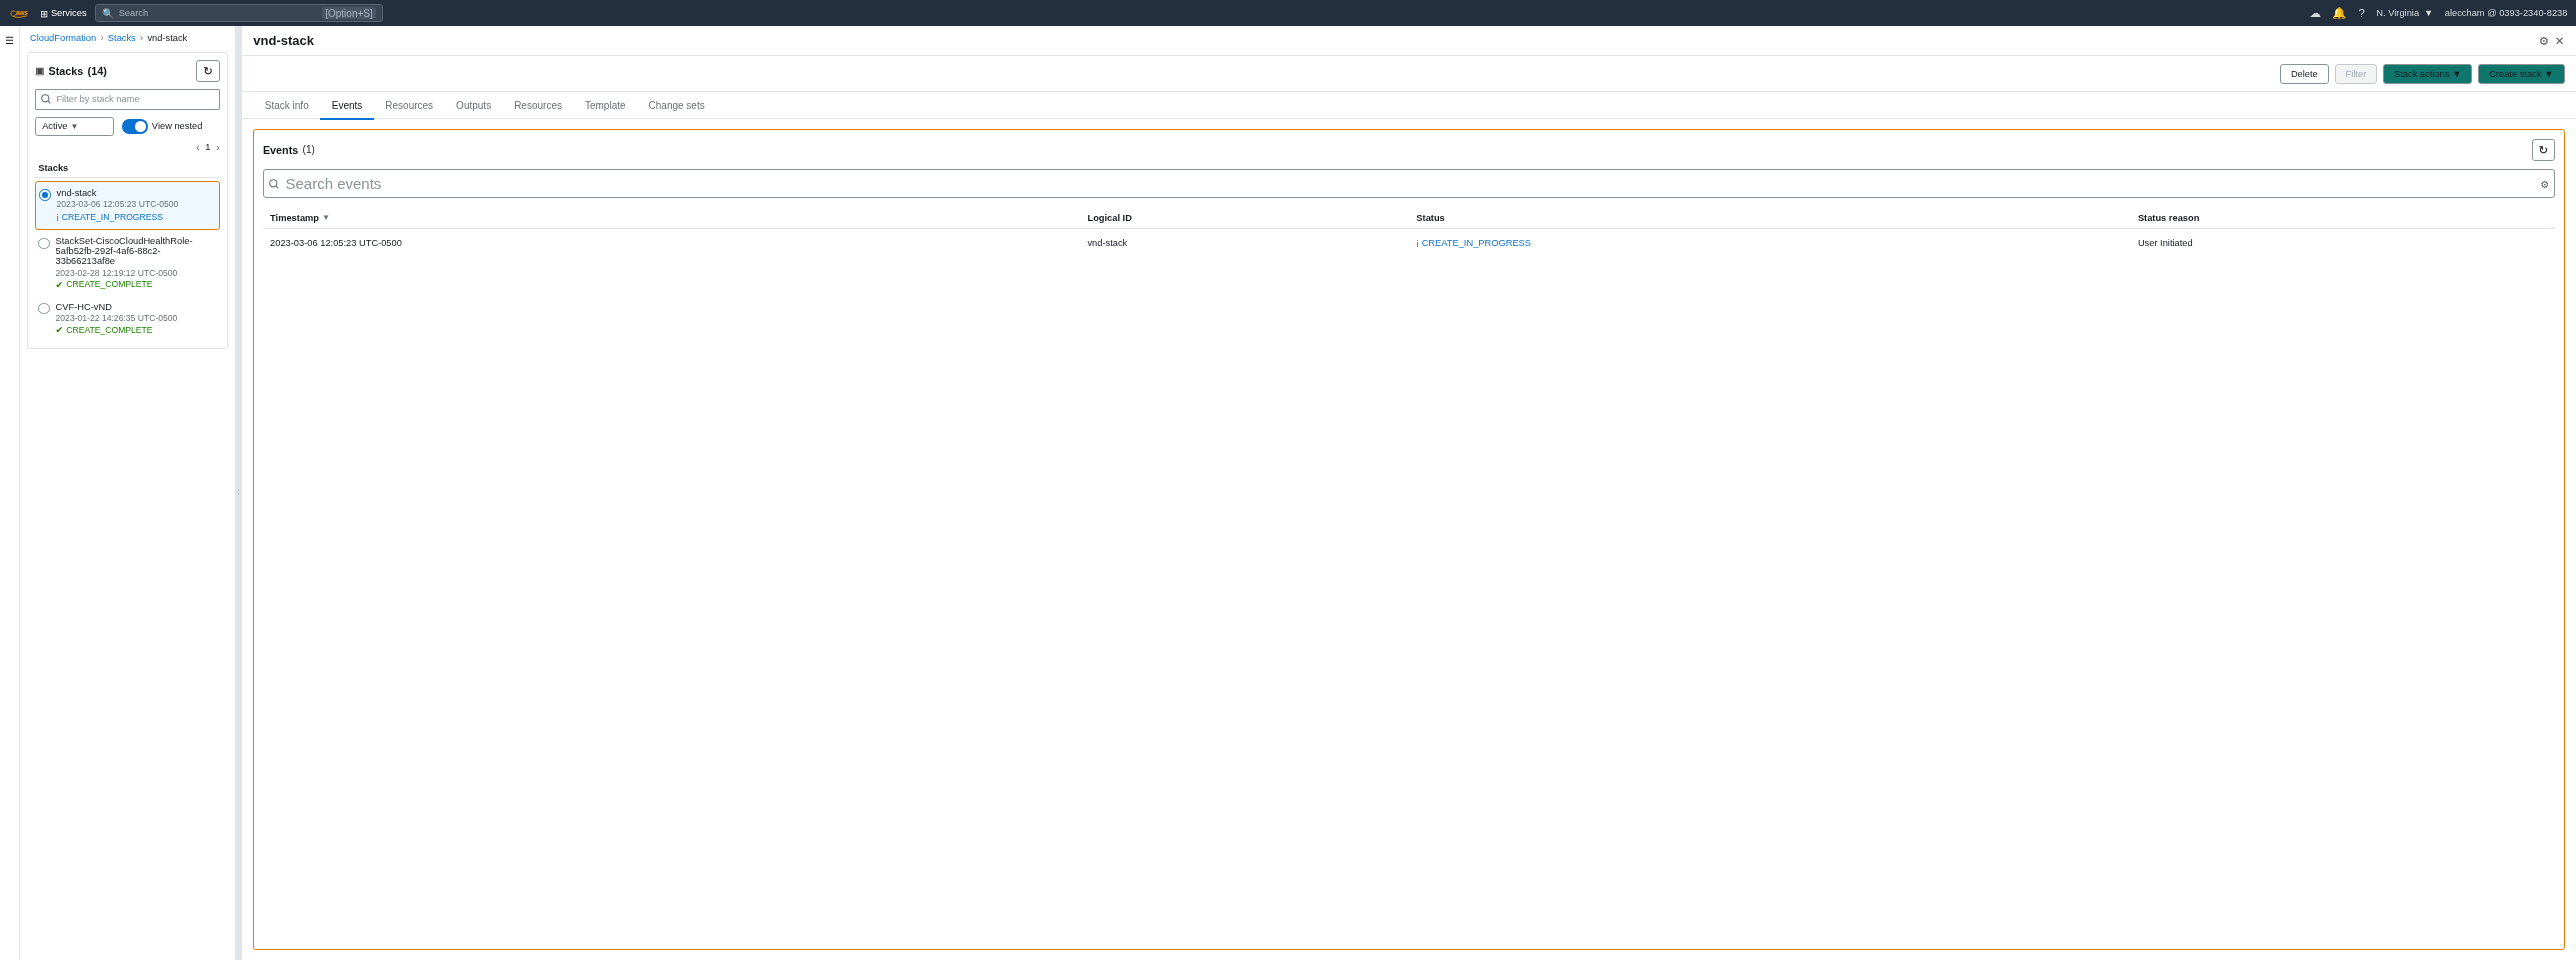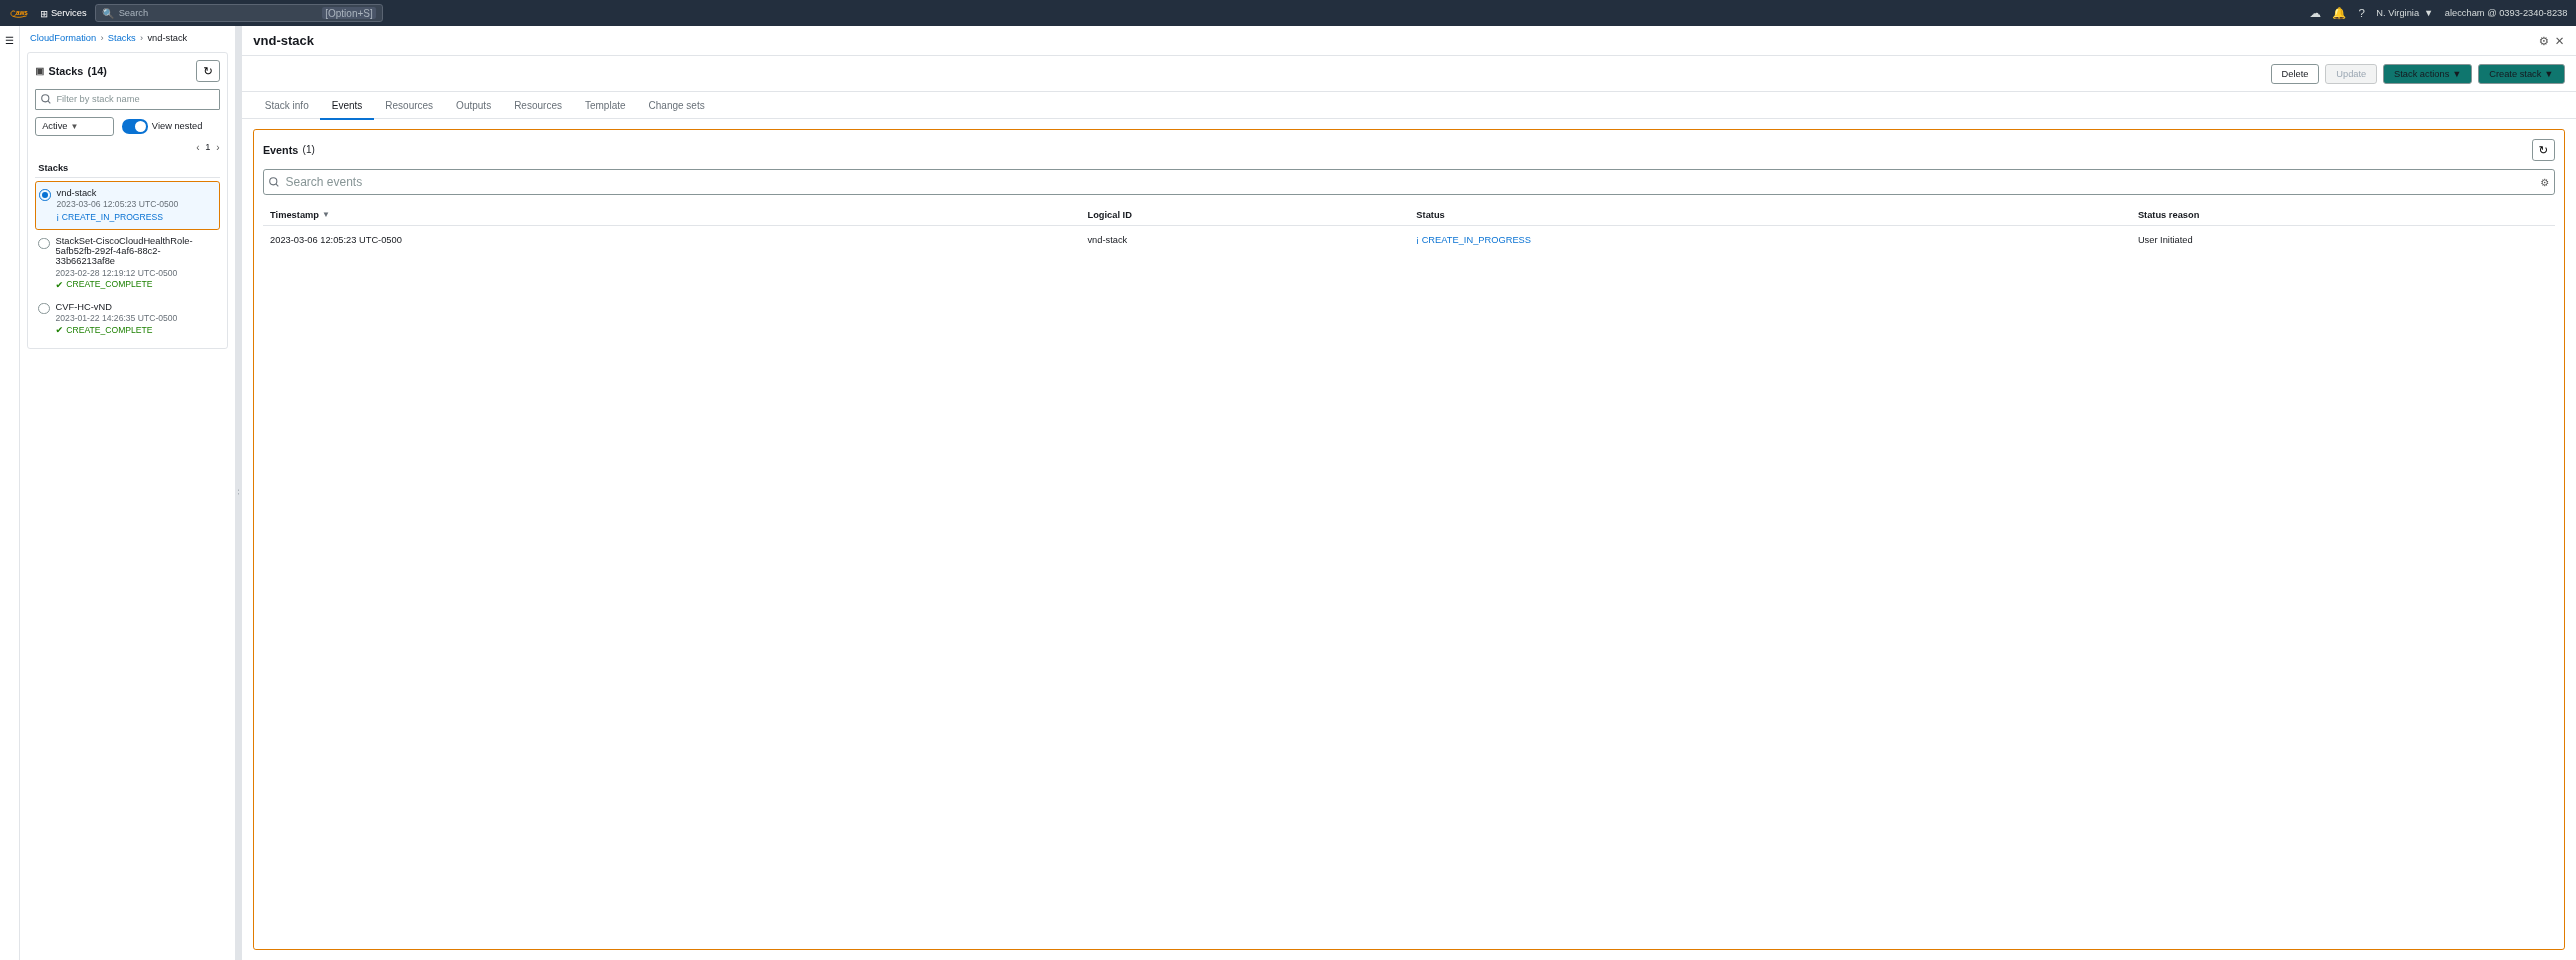--- a/index.html
+++ b/index.html
@@ -236,21 +236,21 @@
 
     
     .search-events-wrap {
       position: relative; margin-bottom: 8.6px;
     }
     .search-events-wrap svg {
       position: absolute; left: 5.8px; top: 50%; transform: translateY(-50%); color: #687078;
     }
     .search-events-input {
       width: 100%; border: 0.7px solid #879596; border-radius: 2.9px;
-      padding: 5px 23px 5px 21.6px; font-size: 12px; outline: none;
+      padding: 5px 23px 5px 21.6px; font-size: 15px; outline: none;
     }
     .search-events-input::placeholder { color: #879596; }
     .search-settings-icon {
       position: absolute; right: 5.8px; top: 50%; transform: translateY(-50%);
       color: #555; cursor: pointer;
     }
 
     
     .events-table { width: 100%; border-collapse: collapse; font-size: 9.3px; }
     .events-table th {
@@ -403,21 +403,21 @@
     <div class="stack-header">
       <span class="stack-title">vnd-stack</span>
       <div class="stack-header-actions">
         <span class="header-icon-btn">⚙</span>
         <span class="header-icon-btn">✕</span>
       </div>
     </div>
 
     <div class="action-bar">
       <button class="btn btn-default">Delete</button>
-      <button class="btn btn-disabled" disabled="">Update</button>
+      <button class="btn btn-disabled" disabled="">Filter</button>
       <button class="btn btn-dropdown">
         <span>Stack actions</span>
         <span>▼</span>
       </button>
       <button class="btn btn-dropdown">
         <span>Create stack</span>
         <span>▼</span>
       </button>
     </div>
 

